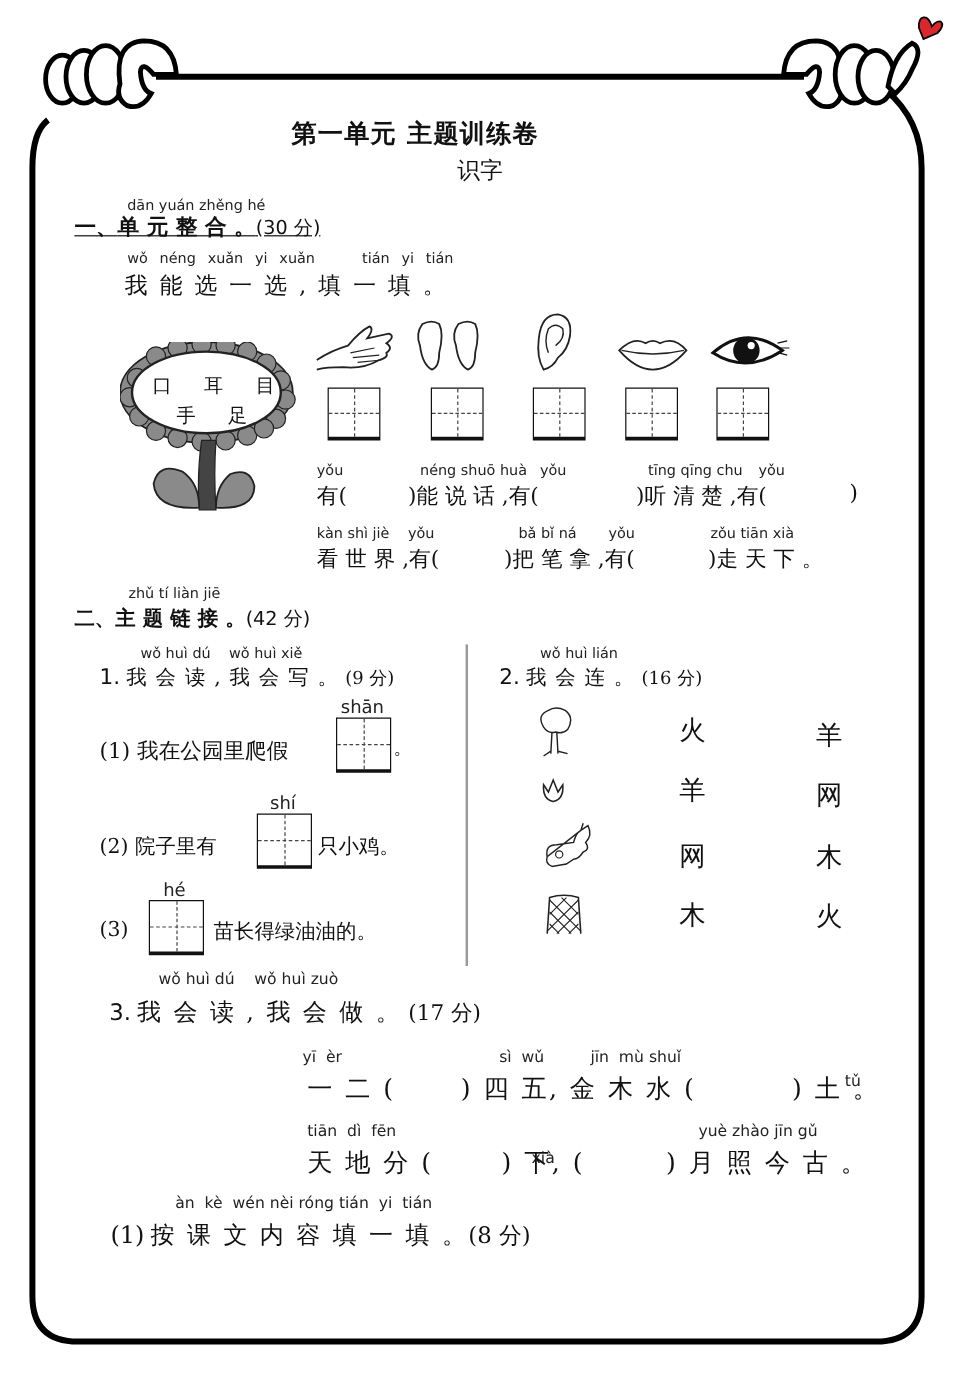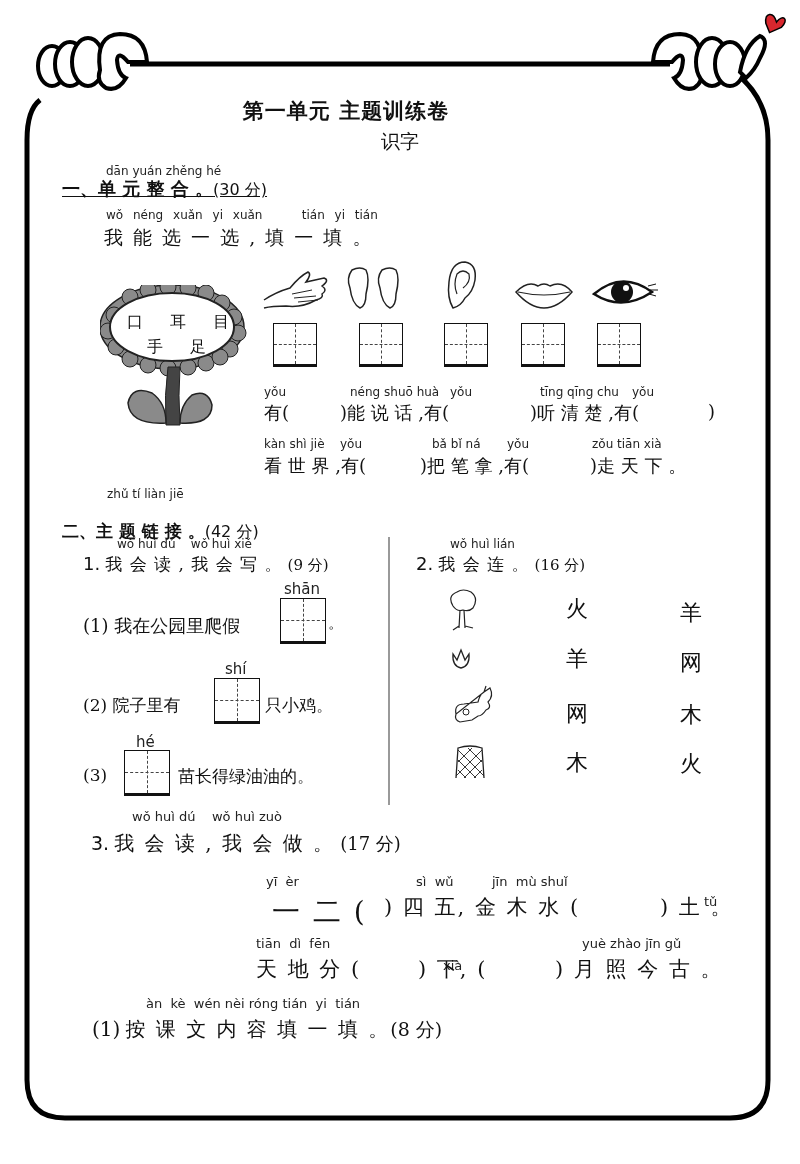--- a/index.html
+++ b/index.html
@@ -139,21 +139,21 @@
 <div class="abs py" style="left:264px; top:437px;">kàn shì jiè</div>
 <div class="abs py" style="left:340px; top:437px;">yǒu</div>
 <div class="abs py" style="left:432px; top:437px;">bǎ bǐ ná</div>
 <div class="abs py" style="left:507px; top:437px;">yǒu</div>
 <div class="abs py" style="left:592px; top:437px;">zǒu tiān xià</div>
 <div class="abs cn" style="left:264px; top:454px;">看 世 界 ,有(</div>
 <div class="abs cn" style="left:420px; top:454px;">)把 笔 拿 ,有(</div>
 <div class="abs cn" style="left:590px; top:454px;">)走 天 下 。</div>
 
 <div class="abs py" style="left:107px; top:487px;">zhǔ tí liàn jiē</div>
-<div class="abs cn-b" style="left:62px; top:504px; font-size:17px;margin-top:16px;">
+<div class="abs cn-b" style="left:62px; top:504px; font-size:17px;">
   <span>二、</span><span>主 题 链 接 。</span><span class="score">(42 分)</span>
 </div>
 
 <div class="abs py" style="left:117px; top:537px; white-space:pre;">wǒ huì dú    wǒ huì xiě</div>
 <div class="abs" style="left:83px; top:553px;">
   <span class="cn-b" style="font-weight:normal;">1.</span>
   <span class="cn" style="font-size:17px; letter-spacing:1px;">我 会 读 , 我 会 写 。</span>
   <span class="cn" style="font-size:15px;">(9 分)</span>
 </div>
 
@@ -211,25 +211,25 @@
 <div class="abs col-item" style="left:680px; top:700px;">木</div>
 <div class="abs col-item" style="left:680px; top:749px;">火</div>
 
 <div class="abs py" style="left:132px; top:809px; font-size:13px; white-space:pre;">wǒ huì dú    wǒ huì zuò</div>
 <div class="abs" style="left:91px; top:830px;">
   <span class="cn-b" style="font-weight:normal; font-size:19px;">3.</span>
   <span class="cn" style="font-size:20px; letter-spacing:2px;">我 会 读 , 我 会 做 。</span>
   <span class="cn" style="font-size:18px;">(17 分)</span>
 </div>
 
-<div class="abs py" style="left:266px; top:874px; font-size:13px; white-space:pre;">yī  èr</div>
+<div class="abs py" style="left:252px; top:874px; font-size:13px; white-space:pre;">yī  èr</div>
 <div class="abs py" style="left:416px; top:874px; font-size:13px; white-space:pre;">sì  wǔ</div>
 <div class="abs py" style="left:492px; top:874px; font-size:13px; white-space:pre;">jīn  mù shuǐ</div>
 <div class="abs py" style="left:704px; top:874px; font-size:13px;margin-top:20px;">tǔ</div>
-<div class="abs cn" style="left:272px; top:893px; font-size:28px; letter-spacing:2px;">一 二 (</div>
+<div class="abs cn" style="left:256px; top:893px; font-size:21px; letter-spacing:2px;">一 二 (</div>
 <div class="abs cn" style="left:384px; top:893px; font-size:21px; letter-spacing:2px;">) 四 五, 金 木 水 (</div>
 <div class="abs cn" style="left:660px; top:893px; font-size:21px; letter-spacing:2px;">) 土 。</div>
 
 <div class="abs py" style="left:256px; top:936px; font-size:13px; white-space:pre;">tiān  dì  fēn</div>
 <div class="abs py" style="left:443px; top:936px; font-size:13px;margin-top:22px;">xià</div>
 <div class="abs py" style="left:582px; top:936px; font-size:13px;">yuè zhào jīn gǔ</div>
 <div class="abs cn" style="left:256px; top:955px; font-size:21px; letter-spacing:2px;">天 地 分 (</div>
 <div class="abs cn" style="left:418px; top:955px; font-size:21px; letter-spacing:2px;">) 下, (</div>
 <div class="abs cn" style="left:555px; top:955px; font-size:21px; letter-spacing:2px;">) 月 照 今 古 。</div>
 

